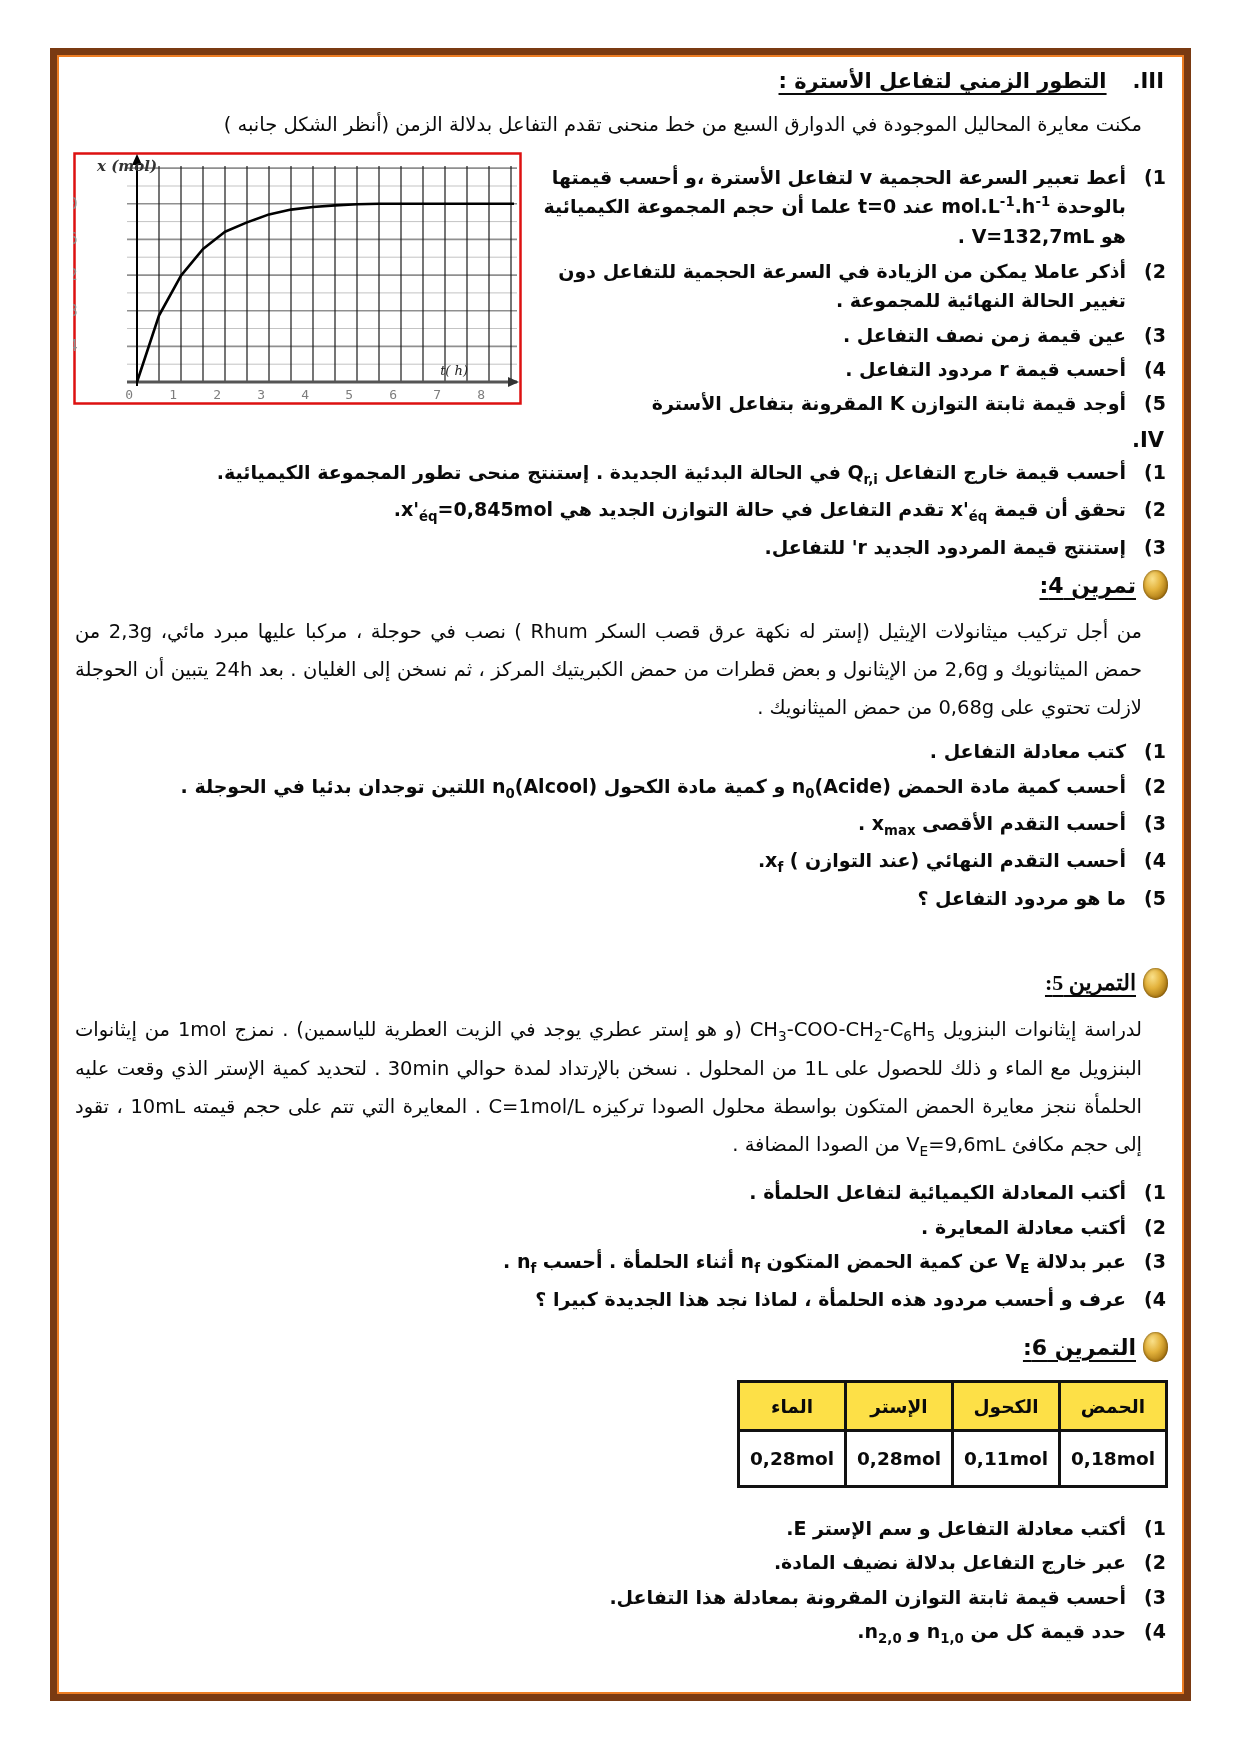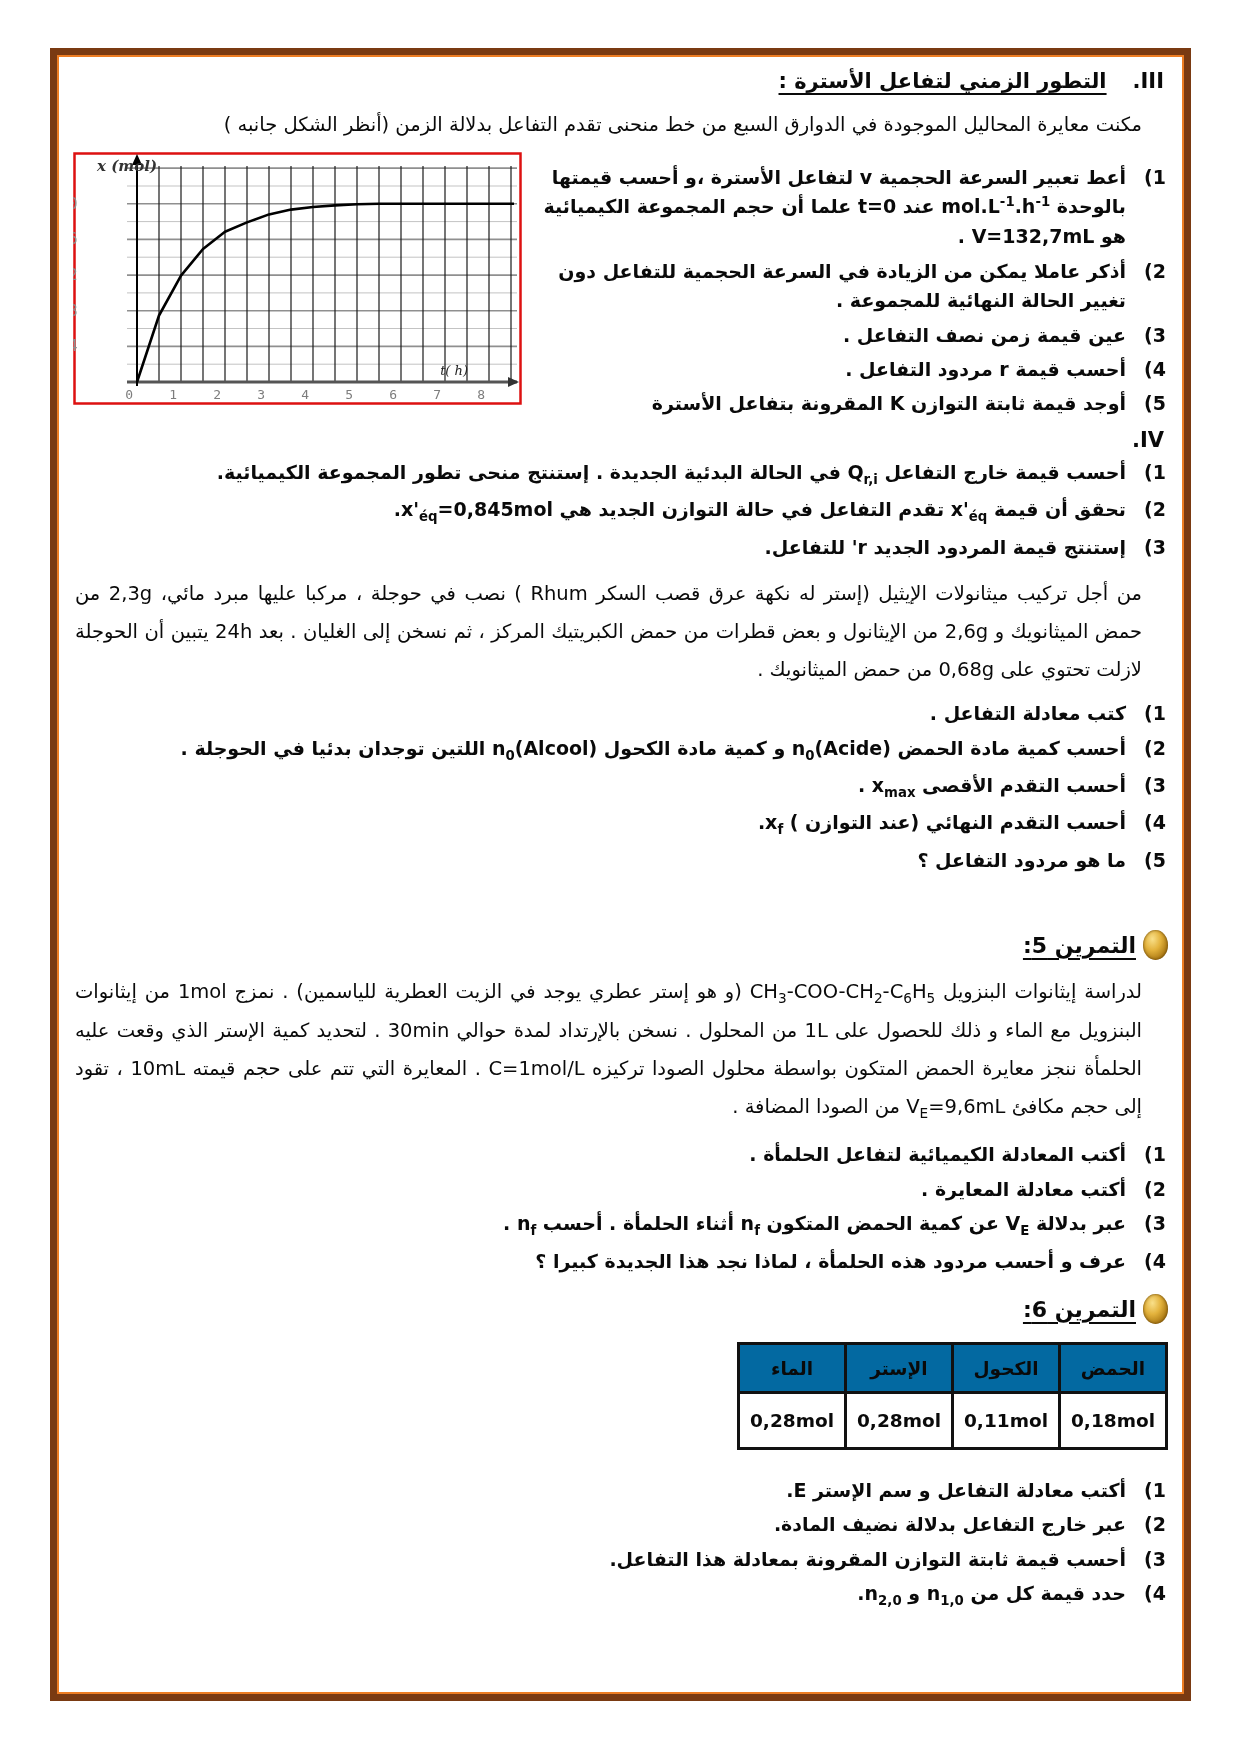--- a/index.html
+++ b/index.html
@@ -41,24 +41,24 @@
   .row3 .q-col{flex:1 1 auto;margin-top:6px;}
   .chart-box{flex:0 0 449px;width:449px;height:253px;}
   
   .ex6-row{display:flex;direction:rtl;justify-content:space-between;align-items:flex-start;
     gap:20px;margin-top:12px;}
   .ex6-text{width:628px;font-size:19.5px;line-height:2.5;text-align:justify;}
   table.ex6{border-collapse:collapse;direction:rtl;margin-top:6px;}
   table.ex6 th,table.ex6 td{
     border:3px solid #111;width:107px;text-align:center;
     font-size:18.5px;font-weight:bold;box-sizing:border-box;}
-  table.ex6 th{background:#0369a1;height:49px;}
+  table.ex6 th{background:#fde047;height:49px;}
   table.ex6 td{height:56px;vertical-align:middle;}
   .mt14{margin-top:14px;} .mt10{margin-top:10px;}
-  .ex5-gap{margin-top:55px;}
+  .ex5-gap{margin-top:55px;font-family:Liberation Serif, serif;}
   .ex6-gap{margin-top:18px;}
   .q-col.last{margin-top:26px;}
 </style>
 </head>
 <body>
 
 <div class="page">
   <div class="frame">
     <div class="frame-inner">
 
@@ -157,20 +157,24 @@
         <div class="q">
           <span class="n">2)</span>
           <span class="t">تحقق أن قيمة x'<sub>éq</sub> تقدم التفاعل في حالة التوازن الجديد هي x'<sub>éq</sub>=0,845mol.</span>
         </div>
         <div class="q">
           <span class="n">3)</span>
           <span class="t">إستنتج قيمة المردود الجديد r' للتفاعل.</span>
         </div>
       </div>
 
+      <div class="ex-head">
+        <span class="coin"></span>
+        <span class="ex-title">تمرين 4:</span>
+      </div>
       <p class="intro pad">من أجل تركيب ميثانولات الإيثيل (إستر له نكهة عرق قصب السكر Rhum ) نصب في حوجلة ، مركبا عليها مبرد مائي، 2,3g من حمض الميثانويك و 2,6g من الإيثانول و بعض قطرات من حمض الكبريتيك المركز ، ثم نسخن إلى الغليان . بعد 24h يتبين أن الحوجلة لازلت تحتوي على 0,68g من حمض الميثانويك .</p>
       <div class="q-col mt10">
         <div class="q">
           <span class="n">1)</span>
           <span class="t">كتب معادلة التفاعل .</span>
         </div>
         <div class="q">
           <span class="n">2)</span>
           <span class="t">أحسب كمية مادة الحمض n<sub>0</sub>(Acide) و كمية مادة الكحول n<sub>0</sub>(Alcool) اللتين توجدان بدئيا في الحوجلة .</span>
         </div>

